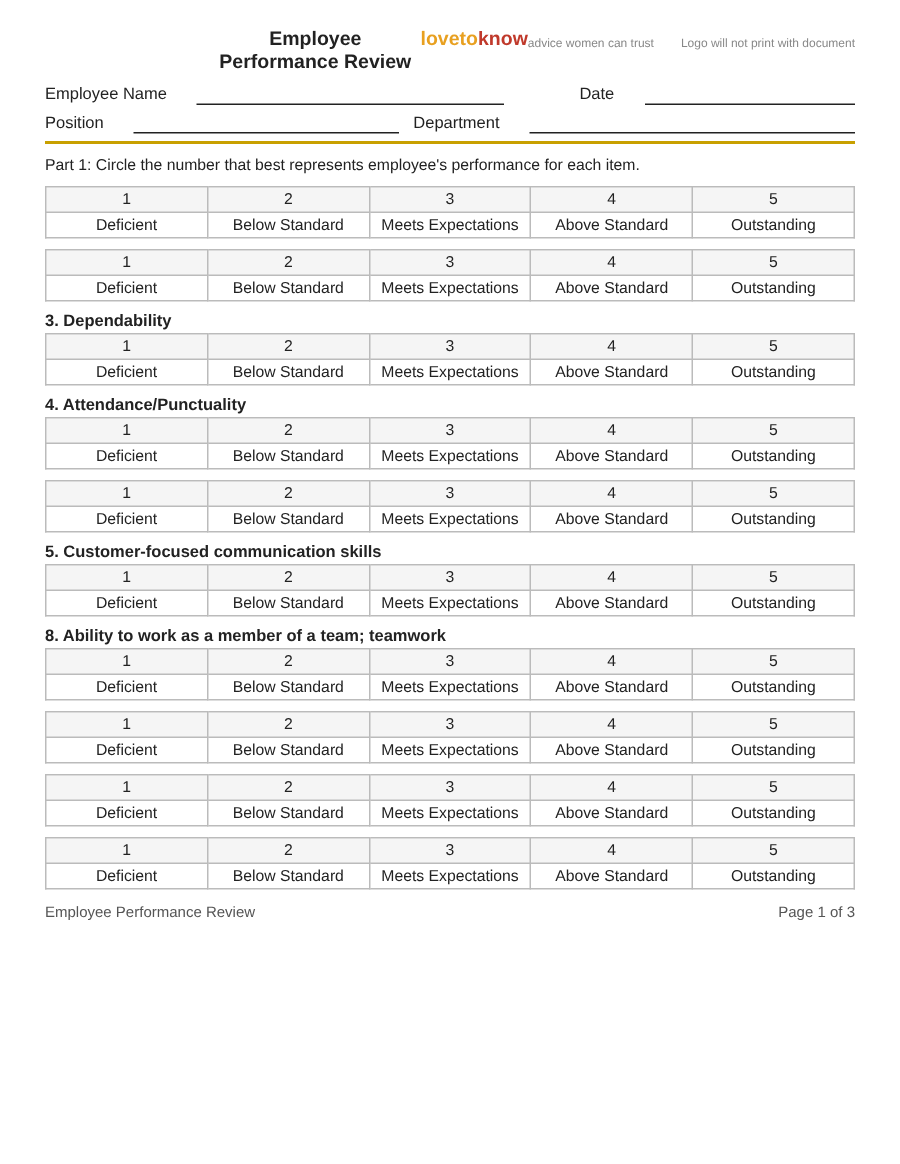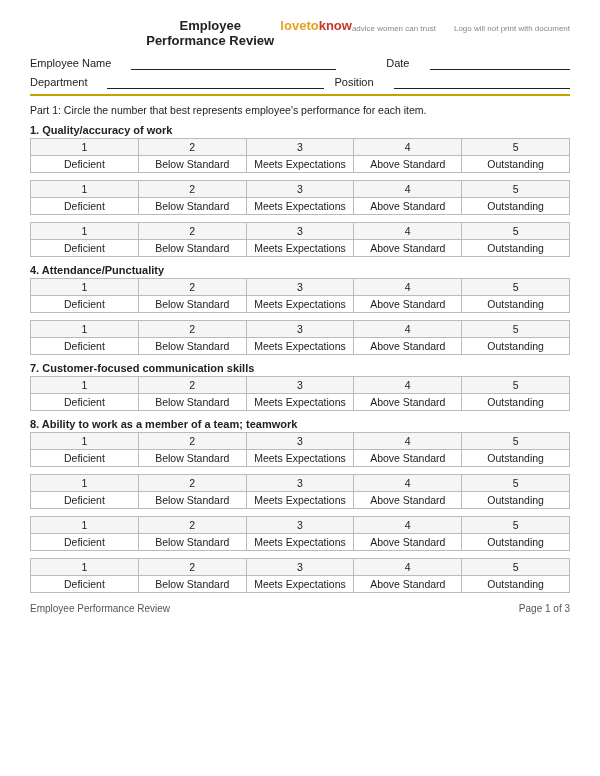--- a/index.html
+++ b/index.html
@@ -132,83 +132,83 @@
     <span class="form-label">Employee Name</span>
     <div class="form-line"></div>
   </div>
   <div class="form-field" style="flex:0.6;margin-left:40px;">
     <span class="form-label">Date</span>
     <div class="form-line"></div>
   </div>
 </div>
 
 <div class="form-row">
+  <div class="form-field" style="flex:0.8;">
+    <span class="form-label">Position</span>
+    <div class="form-line"></div>
+  </div>
   <div class="form-field">
     <span class="form-label">Department</span>
     <div class="form-line"></div>
   </div>
-  <div class="form-field" style="flex:0.8;">
-    <span class="form-label">Position</span>
-    <div class="form-line"></div>
-  </div>
 </div>
 
 <hr class="divider-line">
 
 <div class="part-instruction">
   <b>Part 1:</b> <span>Circle the number that best represents employee's performance for each item.</span>
 </div>
 
 <div id="sections-container">
     <div class="section">
-      <div class="section-title">1. Quality/accuracy of work</div>
-      <table class="rating-table">
-        <thead>
-          <tr>
-            <th>1</th>
-            <th>2</th>
-            <th>3</th>
-            <th>4</th>
-            <th>5</th>
-          </tr>
-        </thead>
-        <tbody>
-          <tr>
-            <td>Deficient</td>
-            <td>Below Standard</td>
-            <td>Meets Expectations</td>
-            <td>Above Standard</td>
-            <td>Outstanding</td>
-          </tr>
-        </tbody>
-      </table>
-    </div>
-    <div class="section">
-      <table class="rating-table">
-        <thead>
-          <tr>
-            <th>1</th>
-            <th>2</th>
-            <th>3</th>
-            <th>4</th>
-            <th>5</th>
-          </tr>
-        </thead>
-        <tbody>
-          <tr>
-            <td>Deficient</td>
-            <td>Below Standard</td>
-            <td>Meets Expectations</td>
-            <td>Above Standard</td>
-            <td>Outstanding</td>
-          </tr>
-        </tbody>
-      </table>
-    </div>
-    <div class="section">
+      <table class="rating-table">
+        <thead>
+          <tr>
+            <th>1</th>
+            <th>2</th>
+            <th>3</th>
+            <th>4</th>
+            <th>5</th>
+          </tr>
+        </thead>
+        <tbody>
+          <tr>
+            <td>Deficient</td>
+            <td>Below Standard</td>
+            <td>Meets Expectations</td>
+            <td>Above Standard</td>
+            <td>Outstanding</td>
+          </tr>
+        </tbody>
+      </table>
+    </div>
+    <div class="section">
+      <table class="rating-table">
+        <thead>
+          <tr>
+            <th>1</th>
+            <th>2</th>
+            <th>3</th>
+            <th>4</th>
+            <th>5</th>
+          </tr>
+        </thead>
+        <tbody>
+          <tr>
+            <td>Deficient</td>
+            <td>Below Standard</td>
+            <td>Meets Expectations</td>
+            <td>Above Standard</td>
+            <td>Outstanding</td>
+          </tr>
+        </tbody>
+      </table>
+    </div>
+    <div class="section">
+      <div class="section-title">3. Dependability</div>
       <table class="rating-table">
         <thead>
           <tr>
             <th>1</th>
             <th>2</th>
             <th>3</th>
             <th>4</th>
             <th>5</th>
           </tr>
         </thead>
@@ -262,21 +262,21 @@
             <td>Deficient</td>
             <td>Below Standard</td>
             <td>Meets Expectations</td>
             <td>Above Standard</td>
             <td>Outstanding</td>
           </tr>
         </tbody>
       </table>
     </div>
     <div class="section">
-      <div class="section-title">7. Customer-focused communication skills</div>
+      <div class="section-title">5. Customer-focused communication skills</div>
       <table class="rating-table">
         <thead>
           <tr>
             <th>1</th>
             <th>2</th>
             <th>3</th>
             <th>4</th>
             <th>5</th>
           </tr>
         </thead>

